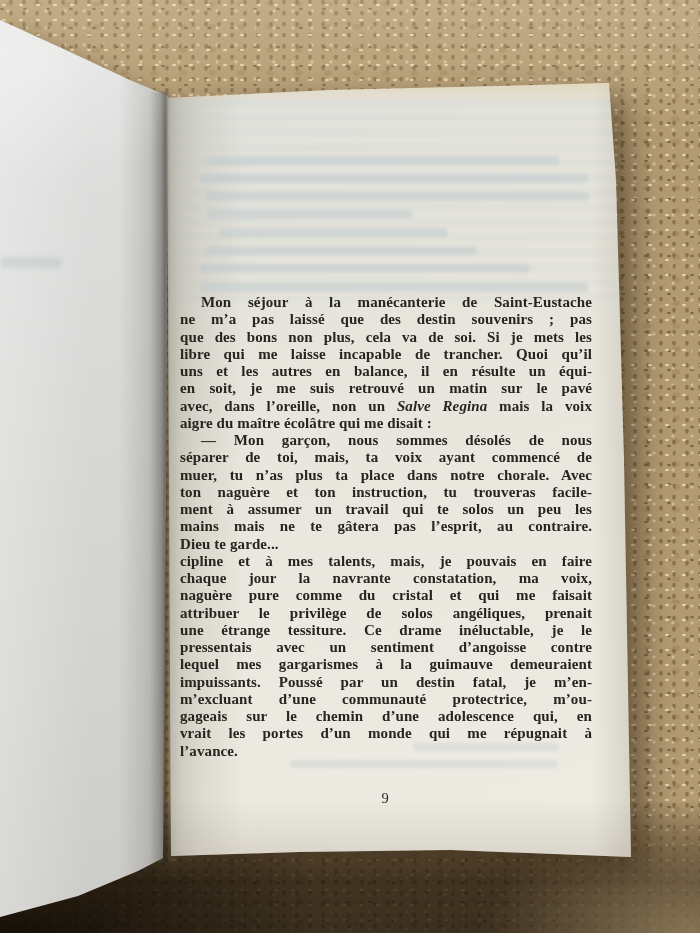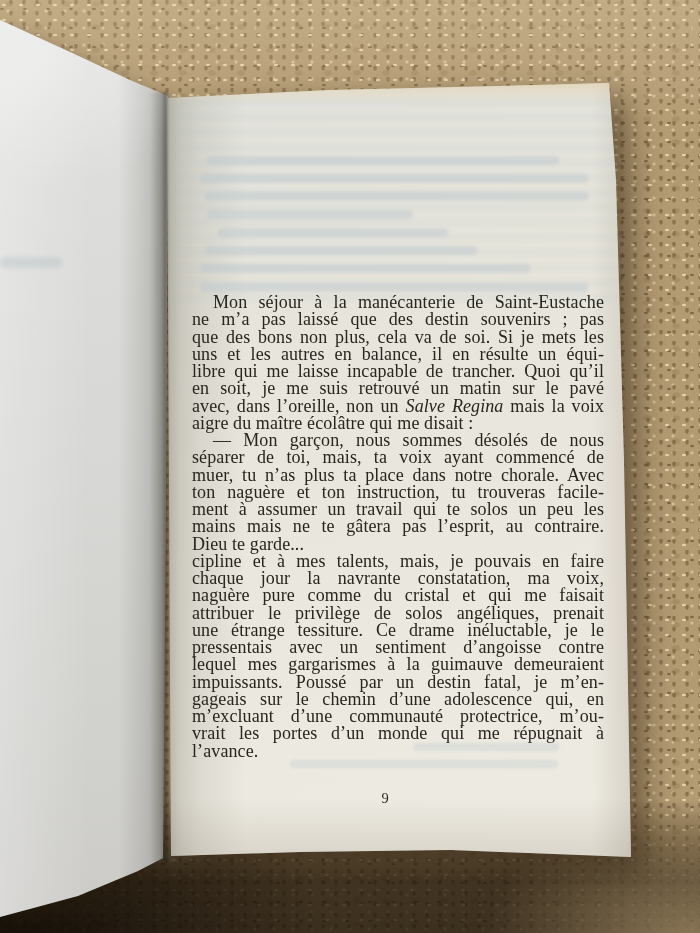--- a/index.html
+++ b/index.html
@@ -66,23 +66,24 @@
     filter:blur(2.2px);opacity:.8;
   }
   .ghost-line{
     position:absolute;height:9px;border-radius:4px;
     background:#b8c5cb;opacity:.42;filter:blur(1.6px);
   }
   .ghost-line.dim{opacity:.3;height:8px;}
 
   
   .text-block{
-    position:absolute;left:192px;top:294px;width:412px;
-    font-size:18px;line-height:17.25px;color:#28251f;
+    position:absolute;left:180px;top:294px;width:412px;
+    font-size:15px;line-height:17.25px;color:#28251f;
     letter-spacing:.1px;
+    font-weight:bold;
   }
   .line{height:17.25px;text-align:justify;text-align-last:justify;white-space:normal;}
   .line.indent{padding-left:21px;}
   .line.end{text-align:left;text-align-last:left;}
   .page-number{
     position:absolute;left:186px;top:790px;width:398px;
     text-align:center;font-size:14.5px;color:#2d2a24;
   }
 
   
@@ -120,42 +121,42 @@
         <div class="ghost-line" style="left:218px;top:228px;width:230px"></div>
         <div class="ghost-line" style="left:205px;top:246px;width:272px"></div>
         <div class="ghost-line" style="left:200px;top:264px;width:330px"></div>
         <div class="ghost-line" style="left:200px;top:283px;width:388px"></div>
       </div>
 
       <div class="text-block">
           <div class="line indent">Mon séjour à la manécanterie de Saint-Eustache</div>
           <div class="line">ne m’a pas laissé que des destin souvenirs ; pas</div>
           <div class="line">que des bons non plus, cela va de soi. Si je mets les</div>
+          <div class="line">libre qui me laisse incapable de trancher. Quoi qu’il</div>
           <div class="line">uns et les autres en balance, il en résulte un équi-</div>
-          <div class="line">libre qui me laisse incapable de trancher. Quoi qu’il</div>
           <div class="line">en soit, je me suis retrouvé un matin sur le pavé</div>
           <div class="line">avec, dans l’oreille, non un <i>Salve Regina</i> mais la voix</div>
           <div class="line end">aigre du maître écolâtre qui me disait :</div>
           <div class="line indent">— Mon garçon, nous sommes désolés de nous</div>
           <div class="line">séparer de toi, mais, ta voix ayant commencé de</div>
           <div class="line">muer, tu n’as plus ta place dans notre chorale. Avec</div>
           <div class="line">ton naguère et ton instruction, tu trouveras facile-</div>
           <div class="line">ment à assumer un travail qui te solos un peu les</div>
           <div class="line">mains mais ne te gâtera pas l’esprit, au contraire.</div>
           <div class="line end">Dieu te garde...</div>
           <div class="line">cipline et à mes talents, mais, je pouvais en faire</div>
           <div class="line">chaque jour la navrante constatation, ma voix,</div>
           <div class="line">naguère pure comme du cristal et qui me faisait</div>
           <div class="line">attribuer le privilège de solos angéliques, prenait</div>
           <div class="line">une étrange tessiture. Ce drame inéluctable, je le</div>
           <div class="line">pressentais avec un sentiment d’angoisse contre</div>
           <div class="line">lequel mes gargarismes à la guimauve demeuraient</div>
           <div class="line">impuissants. Poussé par un destin fatal, je m’en-</div>
+          <div class="line">m’excluant d’une communauté protectrice, m’ou-</div>
           <div class="line">gageais sur le chemin d’une adolescence qui, en</div>
-          <div class="line">m’excluant d’une communauté protectrice, m’ou-</div>
           <div class="line">vrait les portes d’un monde qui me répugnait à</div>
           <div class="line end">l’avance.</div>
         </div>
 
       <div>
         <div class="ghost-line dim" style="left:413px;top:743px;width:146px"></div>
         <div class="ghost-line dim" style="left:290px;top:760px;width:268px"></div>
       </div>
 
       <div class="page-number">9</div>

